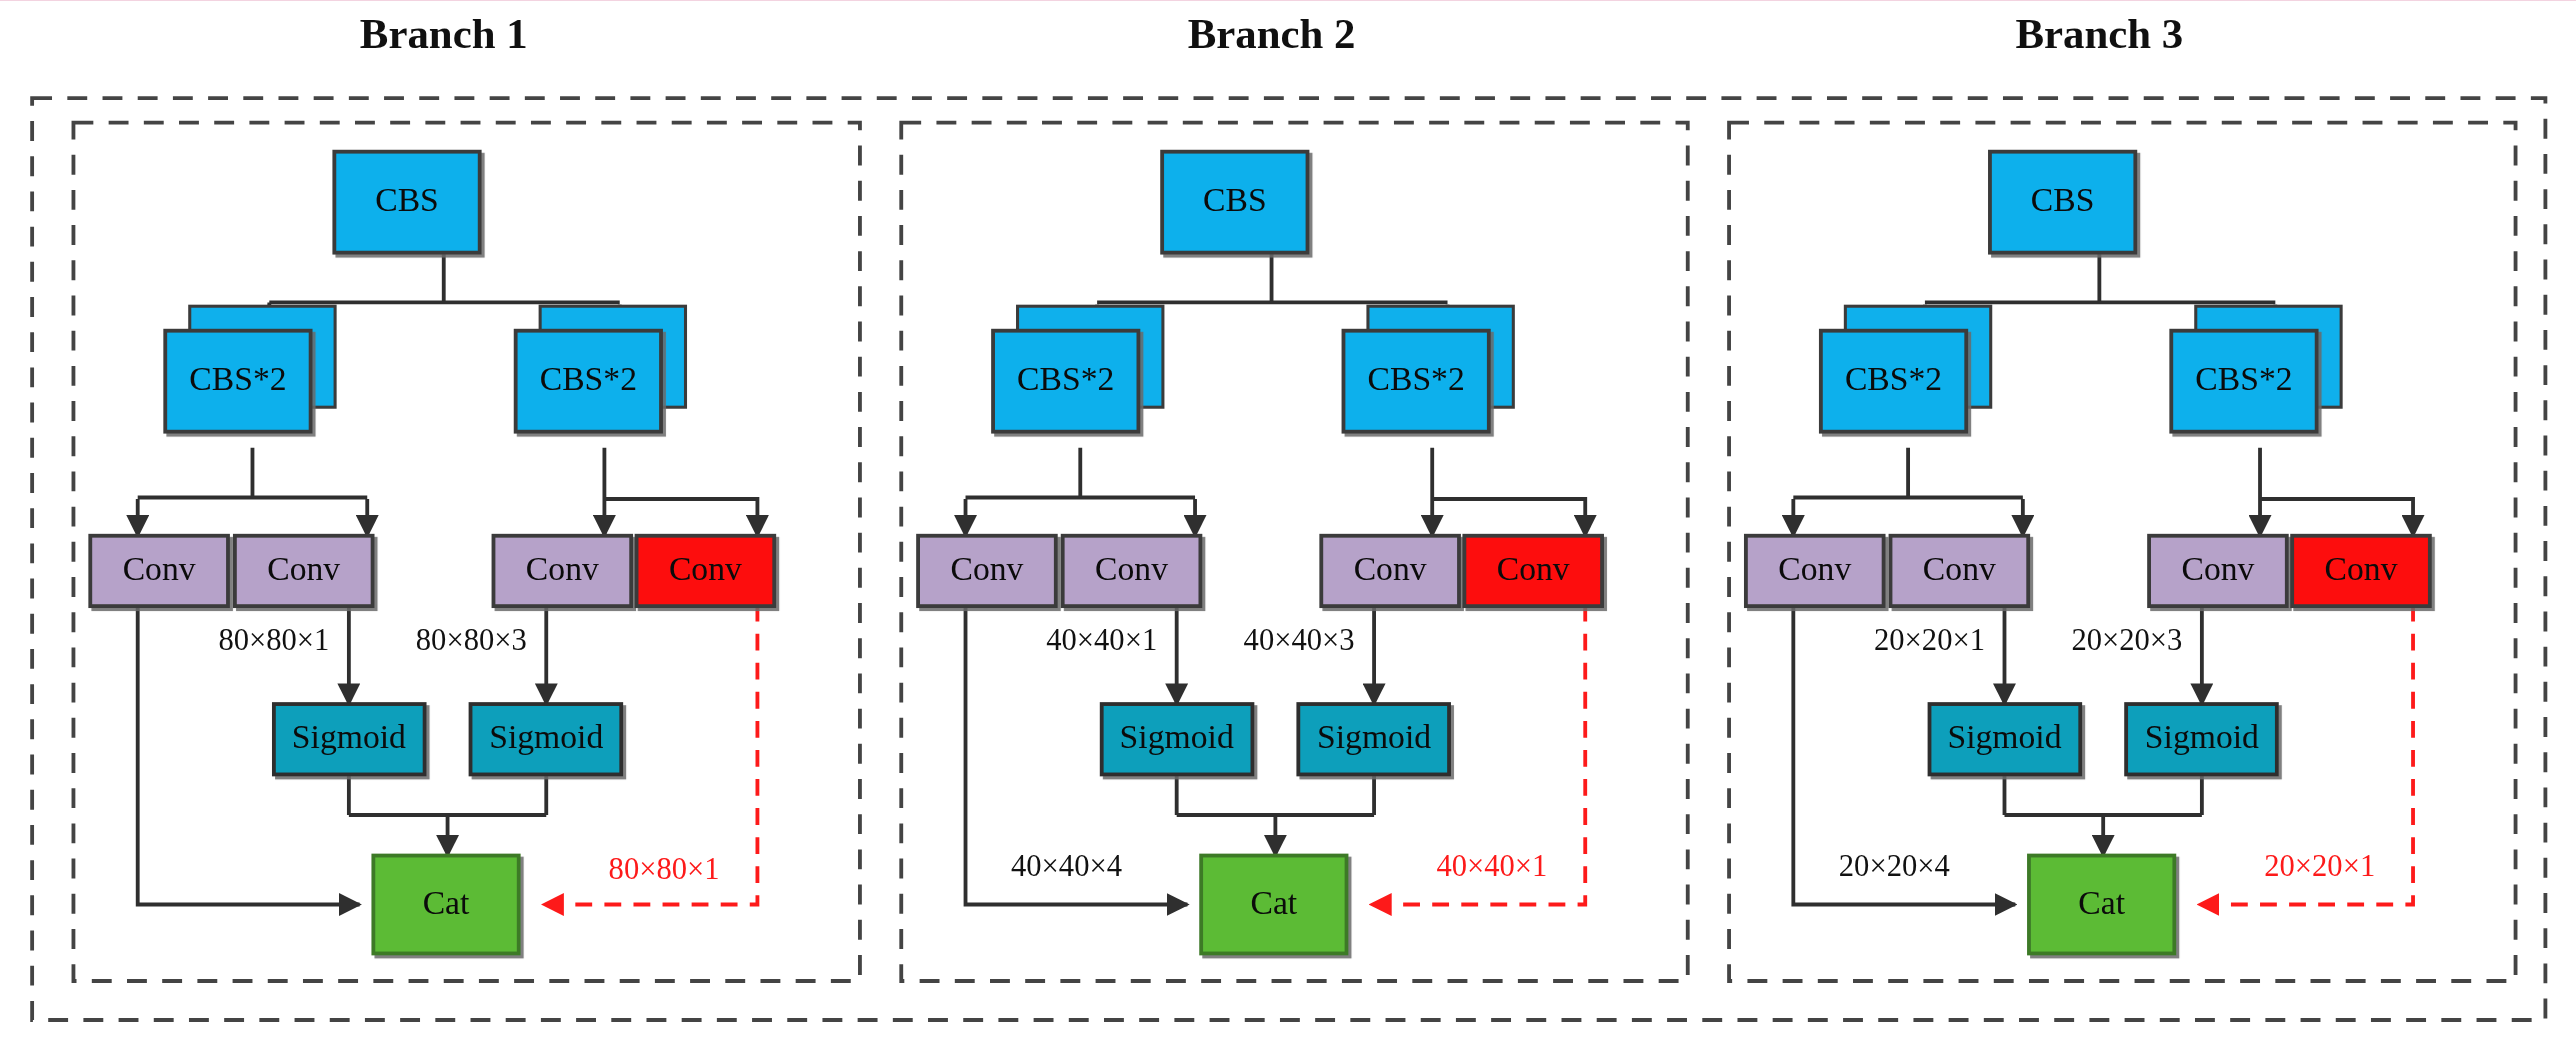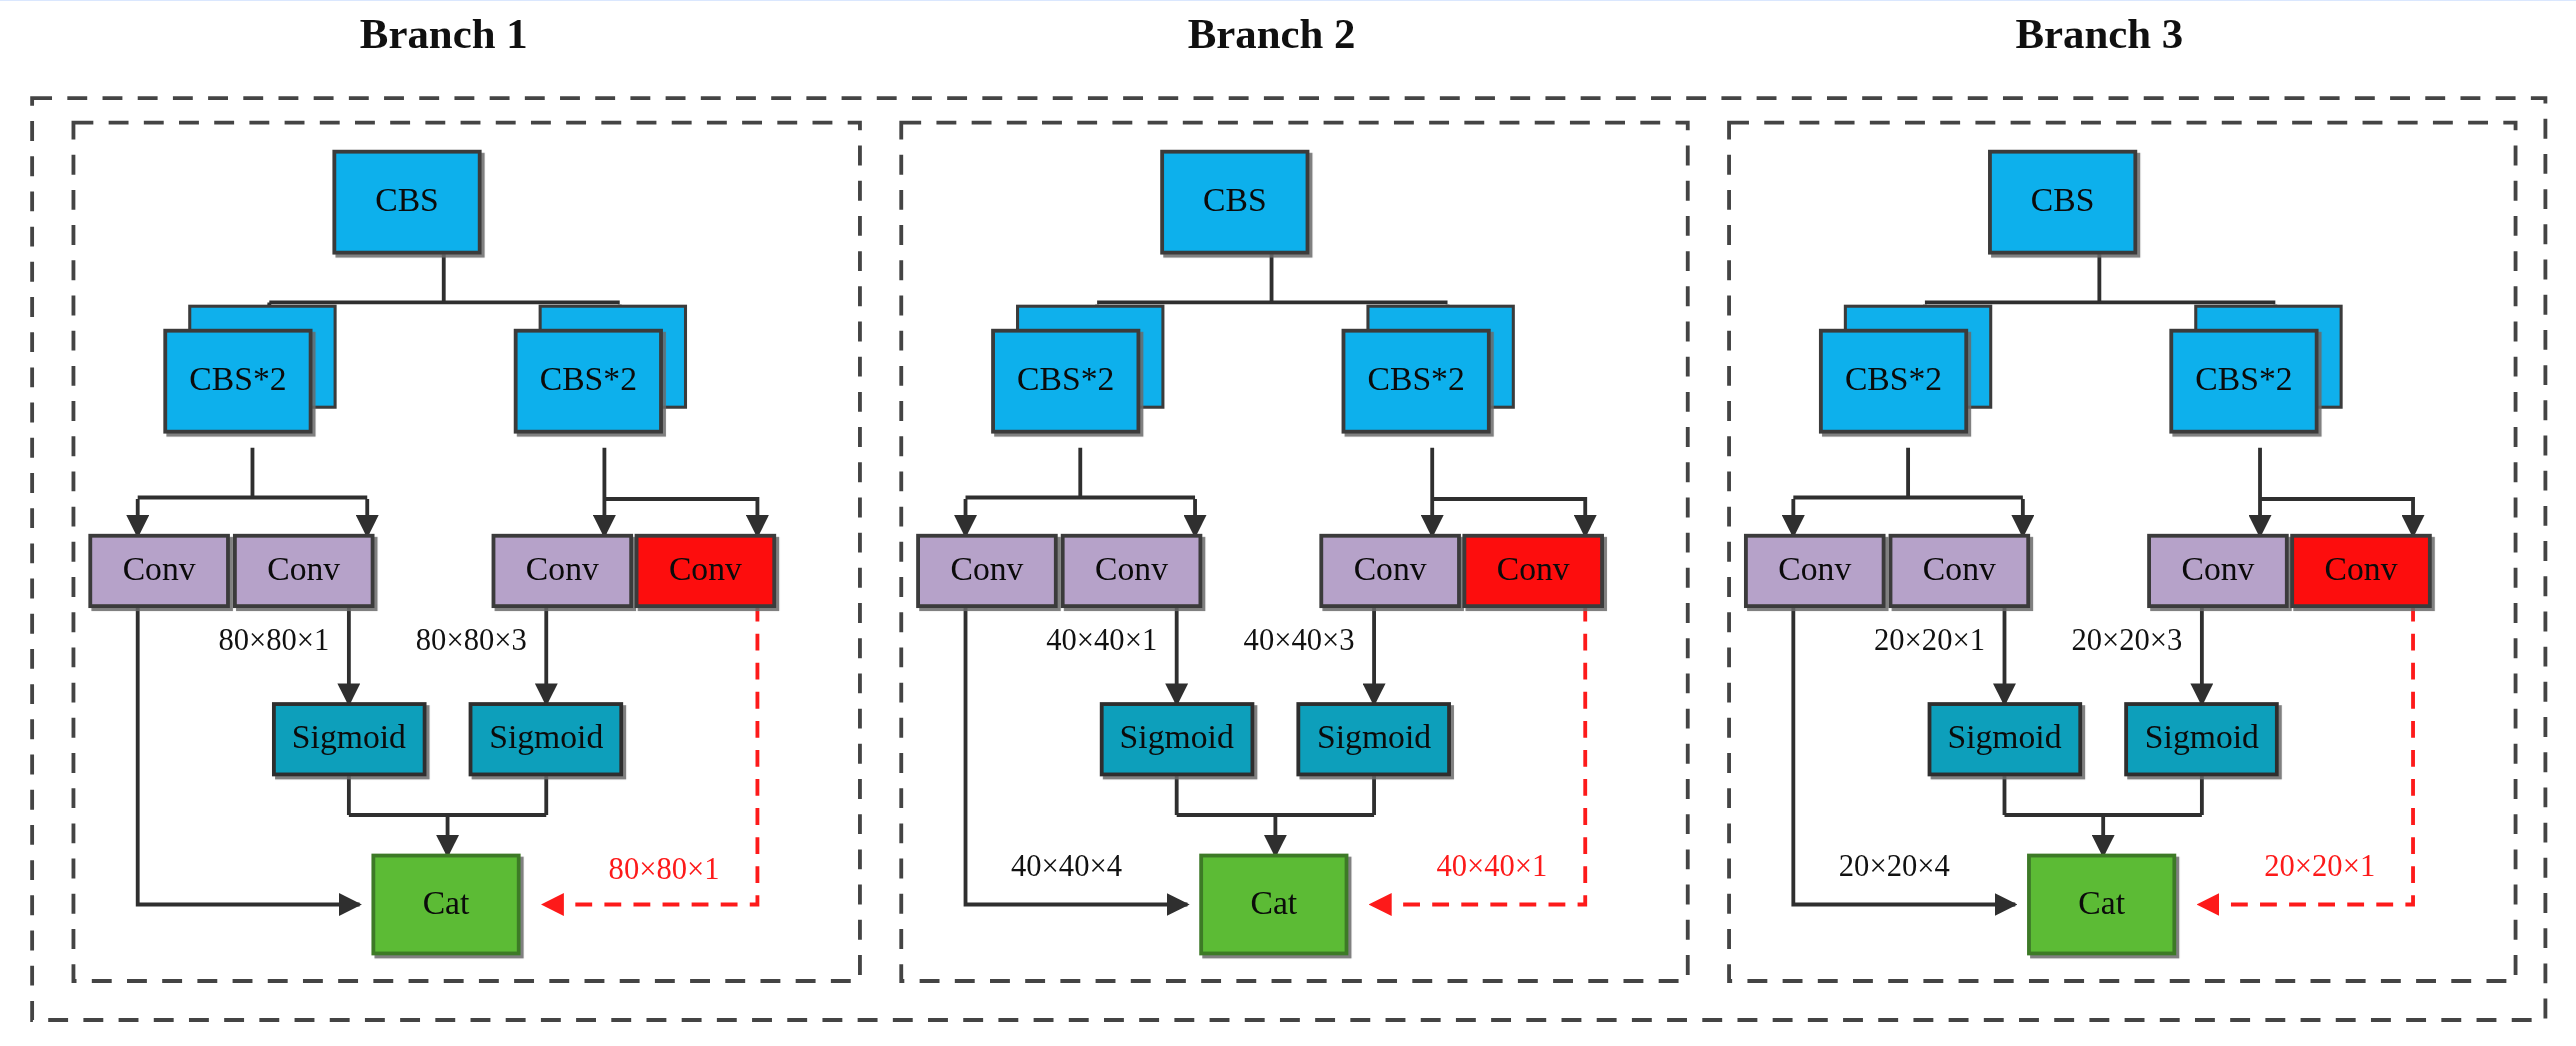--- a/index.html
+++ b/index.html
@@ -1,21 +1,21 @@
 <!DOCTYPE html>
 <html style="font-size:12.2px"><head>
 <meta charset="utf-8">
 <style>
   html,body{margin:0;padding:0;background:#ffffff;}
   body{
     width:2576px;height:1047px;
     font-family:"Liberation Serif", serif;
     overflow:hidden;
   }
-  #stage{position:relative;width:2576px;height:1047px;background:#3b82f6;}
+  #stage{position:relative;width:2576px;height:1047px;background:#be185d;}
   svg{display:block;}
   .branch-title{
     font-family:"Liberation Serif", serif;
     font-weight:bold;
     font-size:56px;
     fill:#101010;
   }
   .node-label{
     font-family:"Liberation Serif", serif;
     font-size:44px;

